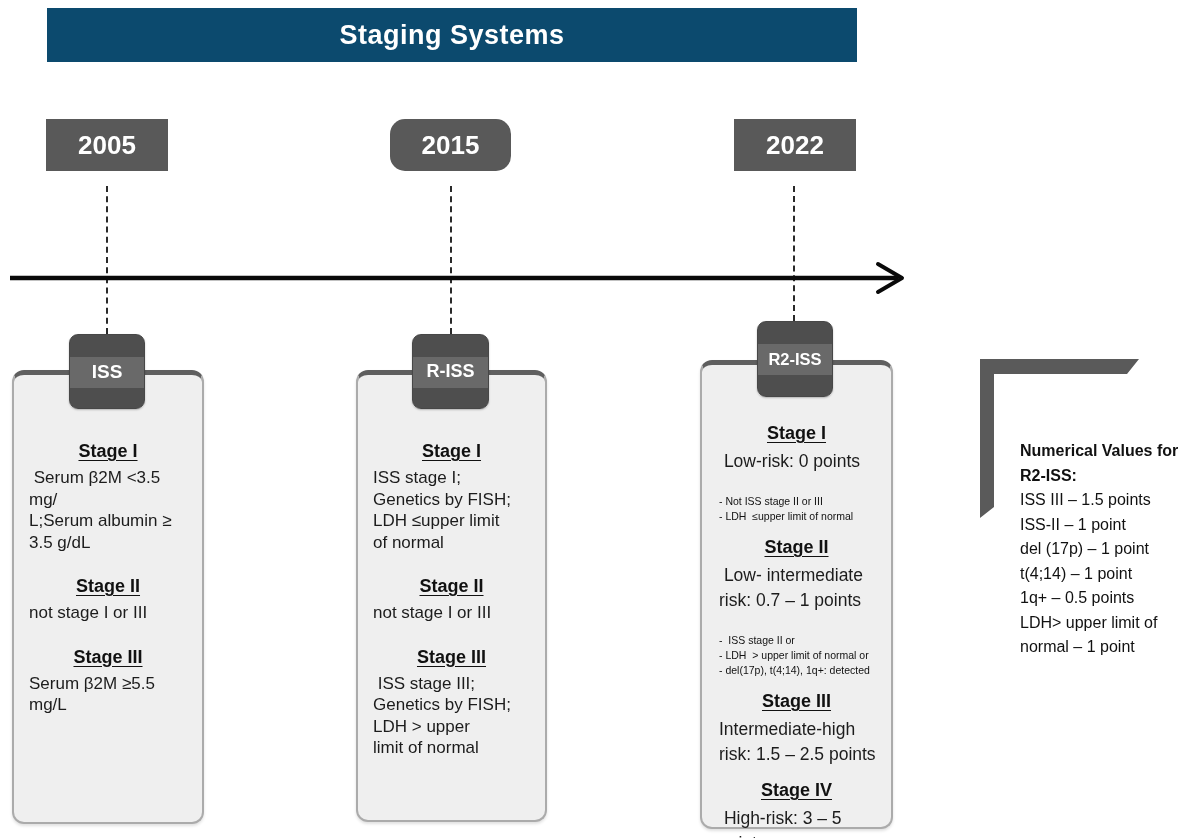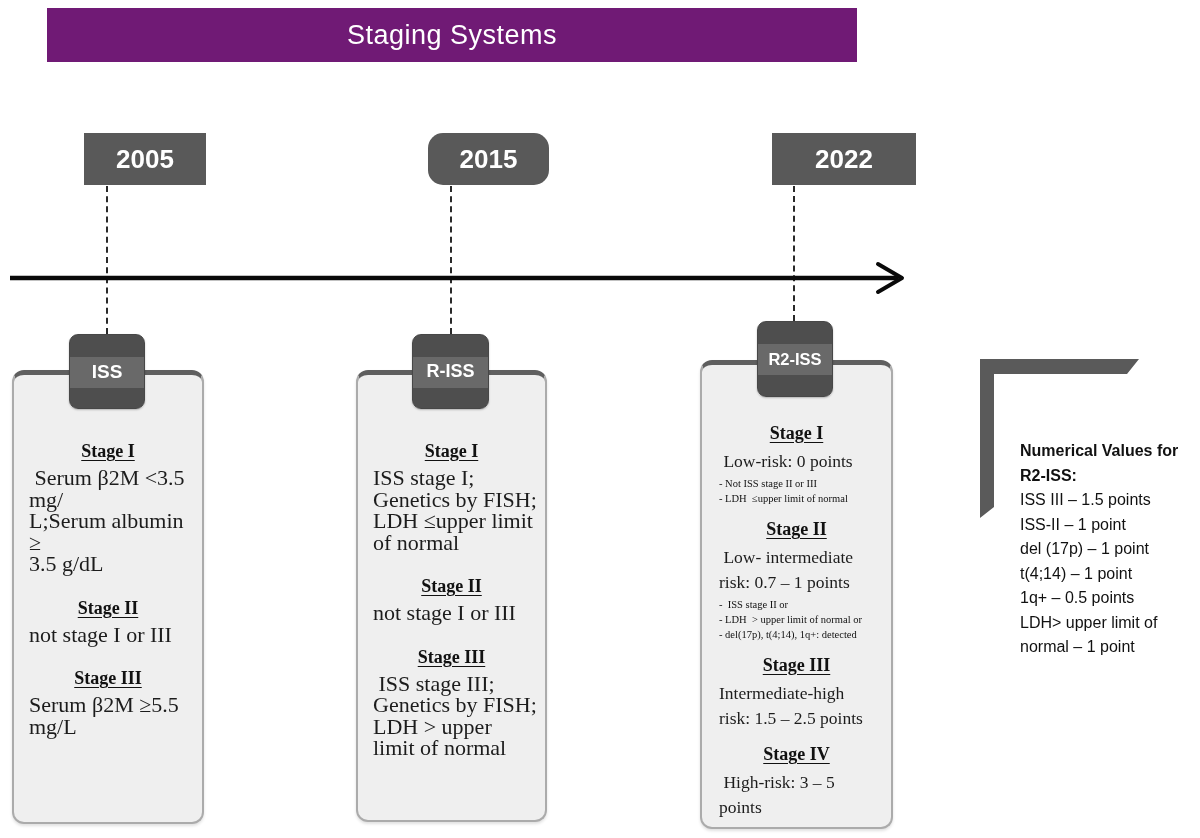--- a/index.html
+++ b/index.html
@@ -2,62 +2,62 @@
 <html><head>
 <meta charset="utf-8">
 <style>
   html,body{margin:0;padding:0;background:#ffffff;}
   .canvas{
     position:relative;width:1200px;height:838px;background:#ffffff;overflow:hidden;
     font-family:"Liberation Sans", sans-serif;color:#1c1c1c;
   }
   
   .banner{
-    position:absolute;left:47px;top:8px;width:810px;height:54px;background:#701a75;
-    color:#ffffff;font-size:27px;font-weight:normal;display:flex;align-items:center;justify-content:center;
+    position:absolute;left:47px;top:8px;width:810px;height:54px;background:#0c4a6e;
+    color:#ffffff;font-size:27px;font-weight:bold;display:flex;align-items:center;justify-content:center;
     letter-spacing:.5px;
   }
   
   .year-box{
-    position:absolute;top:133px;height:52px;background:#595959;color:#fff;
-    font-size:26px;font-weight:bold;display:flex;align-items:center;justify-content:center;margin-left:38px;
+    position:absolute;top:119px;height:52px;background:#595959;color:#fff;
+    font-size:26px;font-weight:bold;display:flex;align-items:center;justify-content:center;
   }
   .yb-2005{left:46px;width:122px;}
   .yb-2015{left:390px;width:121px;border-radius:15px;}
-  .yb-2022{left:734px;width:144px;}
+  .yb-2022{left:734px;width:122px;}
   
   .dash{
     position:absolute;top:186px;width:0;border-left:2.5px dashed #2a2a2a;
   }
   .dash-1{left:106px;height:148px;}
   .dash-2{left:450px;height:148px;}
   .dash-3{left:793px;height:135px;}
   
   .timeline-svg{position:absolute;left:0;top:258px;}
   
   .card{
     position:absolute;background:#efefef;border:2px solid #ababab;border-top:5px solid #5f5f5f;
     border-radius:12px;box-shadow:0 2px 3px rgba(0,0,0,0.12);box-sizing:border-box;
   }
   .card-1{left:12px;top:370px;width:192px;height:454px;}
   .card-2{left:356px;top:370px;width:191px;height:452px;}
   .card-3{left:700px;top:360px;width:193px;height:469px;}
   .card-body{padding:66px 6px 10px 6px;}
   .card-3 .card-body{padding-top:58px;}
-  .section{margin-bottom:23px;font-family:Liberation Serif, serif;}
+  .section{margin-bottom:23px;}
   .card-3 .section{margin-bottom:13px;}
   .stage-heading{
     text-align:center;font-size:18px;font-weight:bold;text-decoration:underline;
     text-underline-offset:3px;margin-bottom:5px;color:#111;
   }
   .stage-body{
-    font-size:22px;line-height:21.5px;white-space:pre-wrap;padding-left:9px;color:#1c1c1c;
+    font-size:17px;line-height:21.5px;white-space:pre-wrap;padding-left:9px;color:#1c1c1c;
   }
   .card-3 .stage-body{font-size:17.5px;line-height:25px;padding-left:11px;}
-  .bullets{padding-left:11px;margin-top:2px;}
+  .bullets{padding-left:11px;margin-top:20px;}
   .bullet{font-size:10.5px;line-height:15px;color:#111;white-space:pre-wrap;}
   
   .tab{
     position:absolute;z-index:5;border-radius:9px;border:1px solid #474747;box-sizing:border-box;
     background:linear-gradient(180deg,#4e4e4e 0%,#4e4e4e 30%,#696969 30%,#696969 72%,#4e4e4e 72%,#4e4e4e 100%);
     color:#ffffff;font-weight:bold;display:flex;align-items:center;justify-content:center;
     box-shadow:0 1px 2px rgba(0,0,0,0.25);
   }
   .tab-1{left:69px;top:334px;width:76px;height:75px;font-size:19px;}
   .tab-2{left:412px;top:334px;width:77px;height:75px;font-size:18px;}

